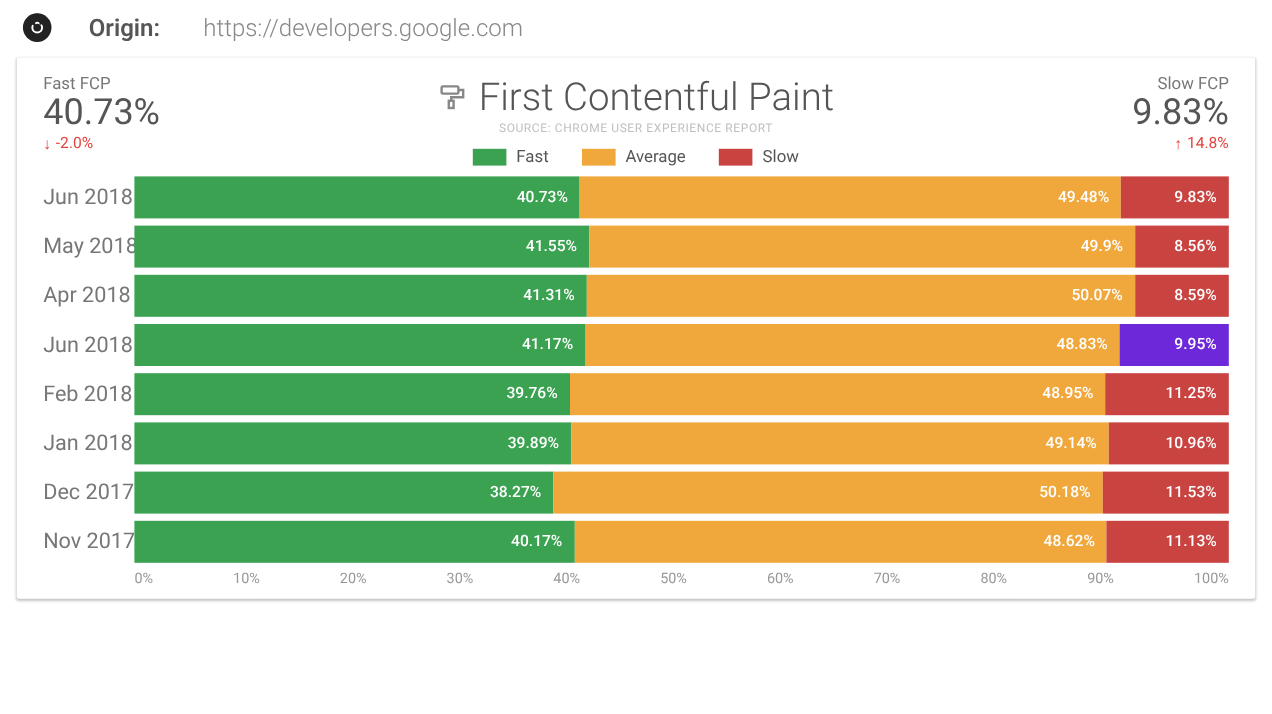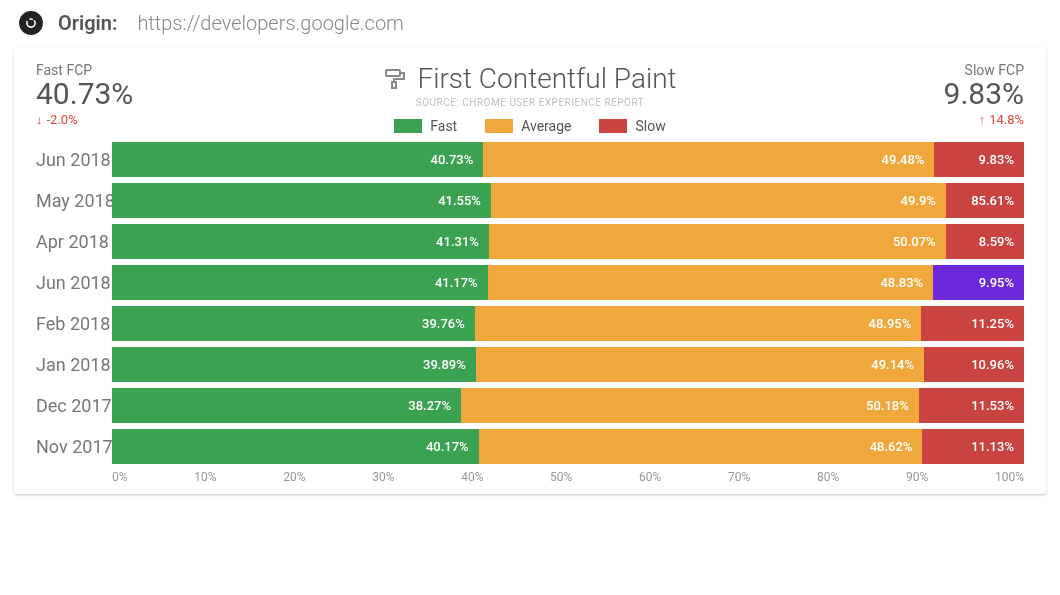--- a/index.html
+++ b/index.html
@@ -7,21 +7,21 @@
     font-family: -apple-system, BlinkMacSystemFont, "Segoe UI", Roboto, Helvetica, Arial, sans-serif;
     background: #fff;
     color: #333;
     width: 1060px;
     height: 595px;
     overflow: hidden;
   }
   .topbar {
     display: flex;
     align-items: center;
-    gap: 14px;
+    gap: 30px;
     padding: 10px 18px 12px 18px;
   }
   .chrome-icon svg { display: block; }
   .origin-label {
     font-size: 20px;
     font-weight: 600;
     color: #555;
   }
   .origin-url {
     font-size: 20px;
@@ -44,21 +44,21 @@
   }
   .kpi-left, .kpi-right { display: flex; flex-direction: column; }
   .kpi-right { align-items: flex-end; text-align: right; }
   .kpi-label { font-size: 14px; color: #777; font-weight: 400; }
   .kpi-value { font-size: 30px; color: #555; font-weight: 400; line-height: 1.05; }
   .kpi-delta { font-size: 13px; margin-top: 2px; display: flex; align-items: center; gap: 4px; }
   .kpi-delta.down { color: #E2443E; }
   .kpi-delta.up   { color: #E2443E; }
   .title-block { text-align: center; }
   .title-row { display: inline-flex; align-items: center; gap: 10px; }
-  .title-text { font-size: 28px; font-weight: 300; color: #555; }
+  .title-text { font-size: 32px; font-weight: 300; color: #555; }
   .subtitle { font-size: 10px; letter-spacing: 0.5px; color: #bfbfbf; margin-top: 2px; }
   .legend { display: flex; justify-content: center; gap: 28px; margin-top: 10px; font-size: 14px; color: #555;}
   .legend-item { display: flex; align-items: center; gap: 8px; }
   .swatch { width: 28px; height: 14px; display: inline-block; }
   .fast-bg    { background: #3BA251; }
   .average-bg { background: #F0A83C; }
   .slow-bg    { background: #C94341; }
   .chart { margin-top: 8px; }
   .row {
     display: grid;
@@ -177,21 +177,21 @@
           <div class="seg fast" style="background: rgb(59, 162, 81); width: 40.7137%;">40.73%</div>
           <div class="seg average" style="background: rgb(240, 168, 60); width: 49.4602%;">49.48%</div>
           <div class="seg slow" style="background: rgb(201, 67, 65); width: 9.82607%;">9.83%</div>
         </div>
       </div>
       <div class="row">
         <div class="row-label">May 2018</div>
         <div class="bar">
           <div class="seg fast" style="background: rgb(59, 162, 81); width: 41.5458%;">41.55%</div>
           <div class="seg average" style="background: rgb(240, 168, 60); width: 49.895%;">49.9%</div>
-          <div class="seg slow" style="background: rgb(201, 67, 65); width: 8.55914%;">85.61%</div>
+          <div class="seg slow" style="background: rgb(201, 67, 65); width: 8.55914%;">8.56%</div>
         </div>
       </div>
       <div class="row">
         <div class="row-label">Apr 2018</div>
         <div class="bar">
           <div class="seg fast" style="background: rgb(59, 162, 81); width: 41.3224%;">41.31%</div>
           <div class="seg average" style="background: rgb(240, 168, 60); width: 50.085%;">50.07%</div>
           <div class="seg slow" style="background: rgb(201, 67, 65); width: 8.59258%;">8.59%</div>
         </div>
       </div>

